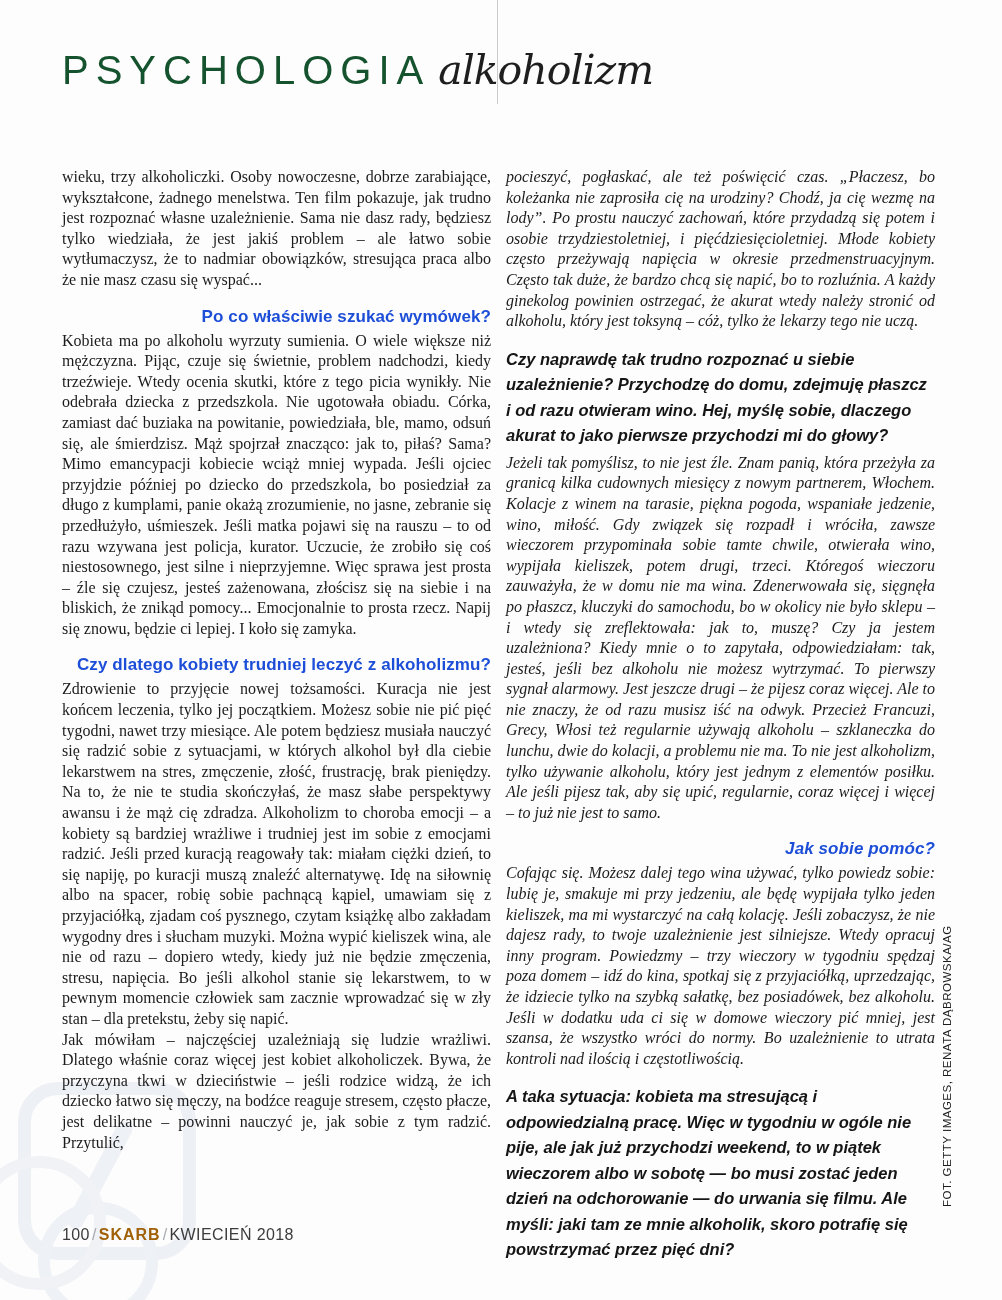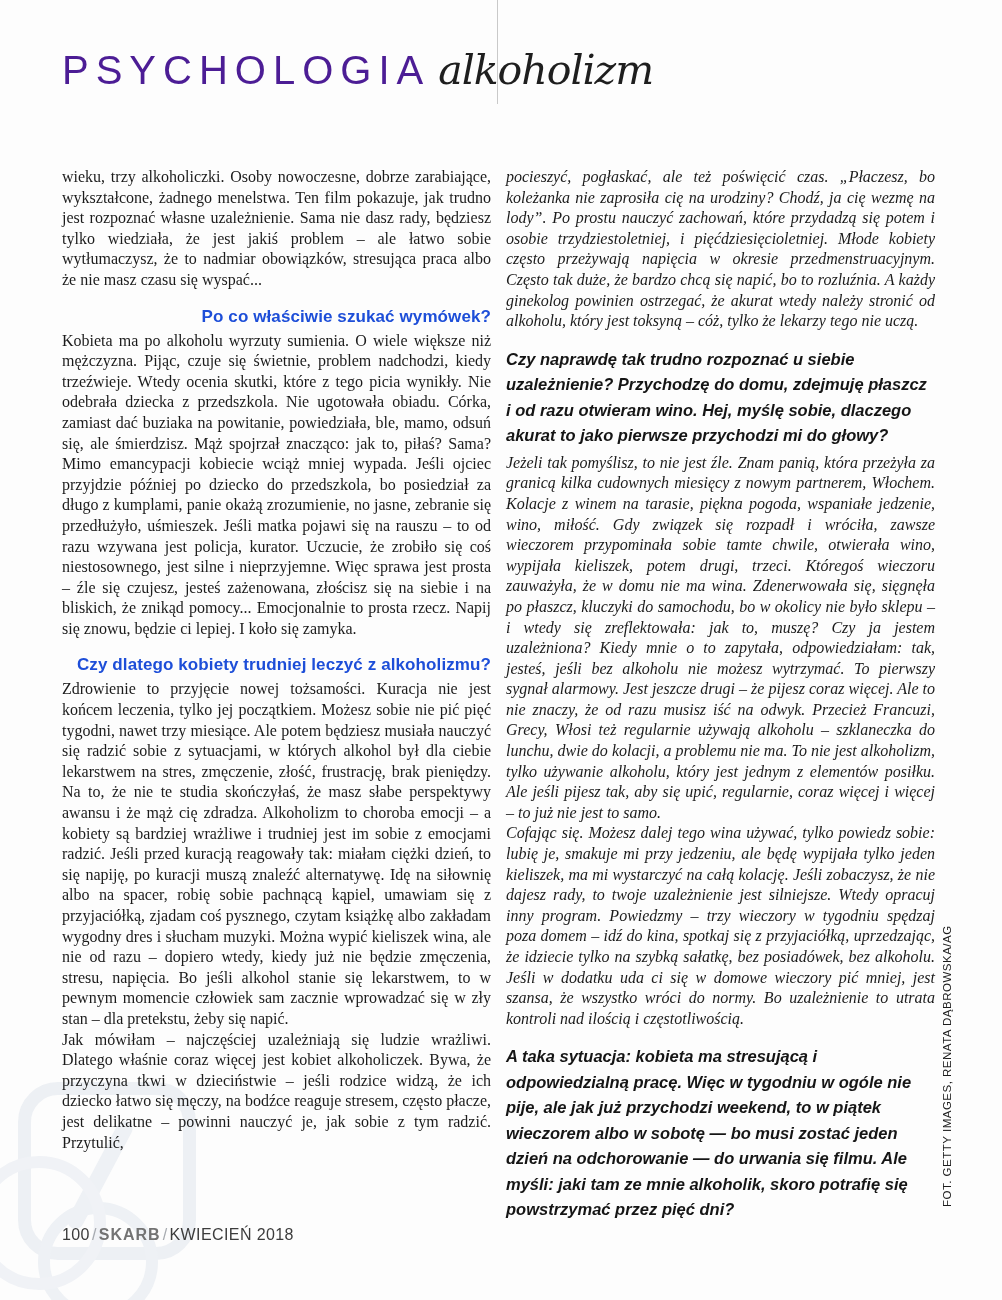--- a/index.html
+++ b/index.html
@@ -6,21 +6,21 @@
   body{
     width:1002px;height:1300px;position:relative;overflow:hidden;
     background:#fdfdfd;
     font-family:"Liberation Serif",serif;color:#1b1b1b;
   }
   .page{position:absolute;inset:0;}
   
   .masthead{position:absolute;left:62px;top:46px;z-index:2;white-space:nowrap;}
   .masthead .section{
     font-family:"Liberation Sans",sans-serif;font-weight:300;
-    font-size:40px;letter-spacing:7px;color:#4c1d95;
+    font-size:40px;letter-spacing:7px;color:#14532d;
   }
   .masthead .topic{
     font-family:"DejaVu Serif",serif;font-style:italic;
     font-size:41px;color:#1e1e1e;margin-left:8px;letter-spacing:-1px;
   }
   
   .divider{position:absolute;left:497px;top:0;width:1px;height:104px;background:#c9c9c9;z-index:1;}
   
   .col{
     position:absolute;top:167px;width:429px;z-index:1;
@@ -35,21 +35,21 @@
   }
   p.q-block{
     font-family:"Liberation Sans",sans-serif;font-size:16.5px;font-weight:700;
     color:#151515;line-height:25.5px;margin:15px 0 4px;text-align:left;
   }
   
   .folio{
     position:absolute;left:62px;top:1226px;z-index:2;
     font-family:"Liberation Sans",sans-serif;font-size:16px;color:#3c3c3c;letter-spacing:.4px;
   }
-  .folio .brand{font-weight:700;color:#737373;letter-spacing:1px;}
+  .folio .brand{font-weight:700;color:#a16207;letter-spacing:1px;}
   .folio .sep{color:#a7abb0;padding:0 2px;}
   
   .credit{
     position:absolute;left:941px;top:895px;height:312px;z-index:2;
     writing-mode:vertical-rl;transform:rotate(180deg);
     font-family:"Liberation Sans",sans-serif;font-size:11.5px;
     letter-spacing:.5px;color:#1c1c1c;white-space:nowrap;
   }
   
   .wm{position:absolute;left:0;top:1060px;width:260px;height:240px;z-index:0;pointer-events:none;}
@@ -94,20 +94,21 @@
     <p class="body">Kobieta ma po alkoholu wyrzuty sumienia. O wiele większe niż mężczyzna. Pijąc, czuje się świetnie, problem nadchodzi, kiedy trzeźwieje. Wtedy ocenia skutki, które z tego picia wynikły. Nie odebrała dziecka z przedszkola. Nie ugotowała obiadu. Córka, zamiast dać buziaka na powitanie, powiedziała, ble, mamo, odsuń się, ale śmierdzisz. Mąż spojrzał znacząco: jak to, piłaś? Sama? Mimo emancypacji kobiecie wciąż mniej wypada. Jeśli ojciec przyjdzie później po dziecko do przedszkola, bo posiedział za długo z kumplami, panie okażą zrozumienie, no jasne, zebranie się przedłużyło, uśmieszek. Jeśli matka pojawi się na rauszu – to od razu wzywana jest policja, kurator. Uczucie, że zrobiło się coś niestosownego, jest silne i nieprzyjemne. Więc sprawa jest prosta – źle się czujesz, jesteś zażenowana, złościsz się na siebie i na bliskich, że znikąd pomocy... Emocjonalnie to prosta rzecz. Napij się znowu, będzie ci lepiej. I koło się zamyka.</p>
     <h2 class="q">Czy dlatego kobiety trudniej leczyć z alkoholizmu?</h2>
     <p class="body">Zdrowienie to przyjęcie nowej tożsamości. Kuracja nie jest końcem leczenia, tylko jej początkiem. Możesz sobie nie pić pięć tygodni, nawet trzy miesiące. Ale potem będziesz musiała nauczyć się radzić sobie z sytuacjami, w których alkohol był dla ciebie lekarstwem na stres, zmęczenie, złość, frustrację, brak pieniędzy. Na to, że nie te studia skończyłaś, że masz słabe perspektywy awansu i że mąż cię zdradza. Alkoholizm to choroba emocji – a kobiety są bardziej wrażliwe i trudniej jest im sobie z emocjami radzić. Jeśli przed kuracją reagowały tak: miałam ciężki dzień, to się napiję, po kuracji muszą znaleźć alternatywę. Idę na siłownię albo na spacer, robię sobie pachnącą kąpiel, umawiam się z przyjaciółką, zjadam coś pysznego, czytam książkę albo zakładam wygodny dres i słucham muzyki. Można wypić kieliszek wina, ale nie od razu – dopiero wtedy, kiedy już nie będzie zmęczenia, stresu, napięcia. Bo jeśli alkohol stanie się lekarstwem, to w pewnym momencie człowiek sam zacznie wprowadzać się w zły stan – dla pretekstu, żeby się napić.</p>
     <p class="body">Jak mówiłam – najczęściej uzależniają się ludzie wrażliwi. Dlatego właśnie coraz więcej jest kobiet alkoholiczek. Bywa, że przyczyna tkwi w dzieciństwie – jeśli rodzice widzą, że ich dziecko łatwo się męczy, na bodźce reaguje stresem, często płacze, jest delikatne – powinni nauczyć je, jak sobie z tym radzić. Przytulić,</p>
   </section>
 
   <section class="col right">
     <p class="body">pocieszyć, pogłaskać, ale też poświęcić czas. „Płaczesz, bo koleżanka nie zaprosiła cię na urodziny? Chodź, ja cię wezmę na lody”. Po prostu nauczyć zachowań, które przydadzą się potem i osobie trzydziestoletniej, i pięćdziesięcioletniej. Młode kobiety często przeżywają napięcia w okresie przedmenstruacyjnym. Często tak duże, że bardzo chcą się napić, bo to rozluźnia. A każdy ginekolog powinien ostrzegać, że akurat wtedy należy stronić od alkoholu, który jest toksyną – cóż, tylko że lekarzy tego nie uczą.</p>
     <p class="q-block">Czy naprawdę tak trudno rozpoznać u siebie uzależnienie? Przychodzę do domu, zdejmuję płaszcz i od razu otwieram wino. Hej, myślę sobie, dlaczego akurat to jako pierwsze przychodzi mi do głowy?</p>
     <p class="body">Jeżeli tak pomyślisz, to nie jest źle. Znam panią, która przeżyła za granicą kilka cudownych miesięcy z nowym partnerem, Włochem. Kolacje z winem na tarasie, piękna pogoda, wspaniałe jedzenie, wino, miłość. Gdy związek się rozpadł i wróciła, zawsze wieczorem przypominała sobie tamte chwile, otwierała wino, wypijała kieliszek, potem drugi, trzeci. Któregoś wieczoru zauważyła, że w domu nie ma wina. Zdenerwowała się, sięgnęła po płaszcz, kluczyki do samochodu, bo w okolicy nie było sklepu – i wtedy się zreflektowała: jak to, muszę? Czy ja jestem uzależniona? Kiedy mnie o to zapytała, odpowiedziałam: tak, jesteś, jeśli bez alkoholu nie możesz wytrzymać. To pierwszy sygnał alarmowy. Jest jeszcze drugi – że pijesz coraz więcej. Ale to nie znaczy, że od razu musisz iść na odwyk. Przecież Francuzi, Grecy, Włosi też regularnie używają alkoholu – szklaneczka do lunchu, dwie do kolacji, a problemu nie ma. To nie jest alkoholizm, tylko używanie alkoholu, który jest jednym z elementów posiłku. Ale jeśli pijesz tak, aby się upić, regularnie, coraz więcej i więcej – to już nie jest to samo.</p>
+    <h2 class="q">Jak sobie pomóc?</h2>
     <p class="body">Cofając się. Możesz dalej tego wina używać, tylko powiedz sobie: lubię je, smakuje mi przy jedzeniu, ale będę wypijała tylko jeden kieliszek, ma mi wystarczyć na całą kolację. Jeśli zobaczysz, że nie dajesz rady, to twoje uzależnienie jest silniejsze. Wtedy opracuj inny program. Powiedzmy – trzy wieczory w tygodniu spędzaj poza domem – idź do kina, spotkaj się z przyjaciółką, uprzedzając, że idziecie tylko na szybką sałatkę, bez posiadówek, bez alkoholu. Jeśli w dodatku uda ci się w domowe wieczory pić mniej, jest szansa, że wszystko wróci do normy. Bo uzależnienie to utrata kontroli nad ilością i częstotliwością.</p>
     <p class="q-block">A taka sytuacja: kobieta ma stresującą i odpowiedzialną pracę. Więc w tygodniu w ogóle nie pije, ale jak już przychodzi weekend, to w piątek wieczorem albo w sobotę — bo musi zostać jeden dzień na odchorowanie — do urwania się filmu. Ale myśli: jaki tam ze mnie alkoholik, skoro potrafię się powstrzymać przez pięć dni?</p>
   </section>
 
   <footer class="folio">
     <span>100</span><span class="sep">/</span><span class="brand">SKARB</span><span class="sep">/</span><span>KWIECIEŃ 2018</span>
   </footer>
 
   <div class="credit">FOT. GETTY IMAGES, RENATA DĄBROWSKA/AG</div>
 

